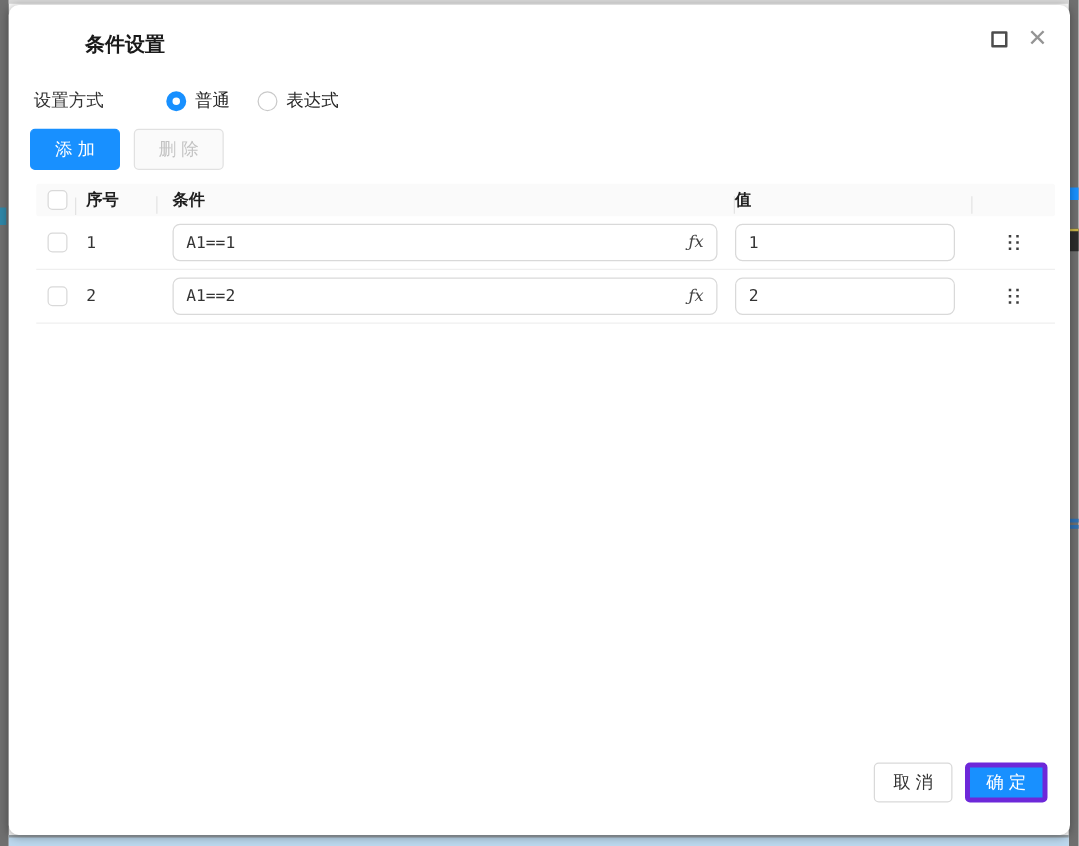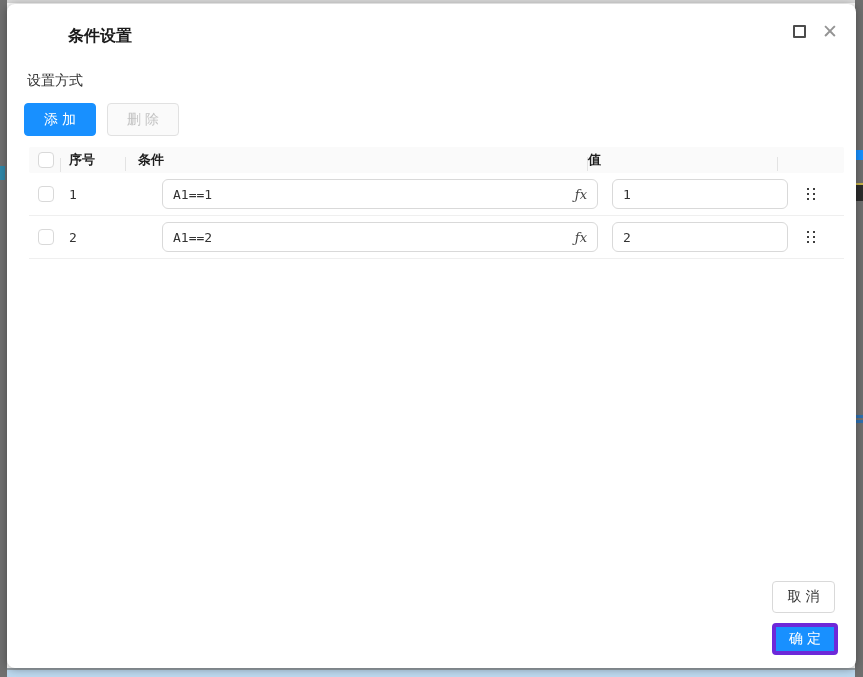--- a/index.html
+++ b/index.html
@@ -59,33 +59,33 @@
   .c-num    { flex:0 0 65px; padding-left:8px; position:relative; }
   .c-cond   { flex:1 1 auto; padding-left:12px; padding-right:14px; position:relative; }
   .c-val    { flex:0 0 190px; padding-left:0; padding-right:14px; position:relative; }
   .c-handle { flex:0 0 66px; display:flex; justify-content:center; }
   .t-head .c-check::after, .t-head .c-num::after, .t-head .c-cond::after, .t-head .c-val::after {
     content:""; position:absolute; right:0; top:6px; width:1px; height:14px; background:#e3e3e3;
   }
   .chk { appearance:none; -webkit-appearance:none; width:16px; height:16px;
          border:1px solid #d9d9d9; border-radius:4px; background:#fff; cursor:pointer; }
   .num-text { font-family:"DejaVu Sans Mono",monospace; font-size:13px; color:#333; }
-  .inp-wrap { position:relative; width:100%;margin-left:24px; }
+  .inp-wrap { position:relative; width:100%; }
   .inp { width:100%; height:30px; border:1px solid #d9d9d9; border-radius:6px;
          padding:0 10px; font-size:13px; color:#333;
          font-family:"DejaVu Sans Mono",monospace; background:#fff; outline:none; }
   .inp.with-fx { padding-right:36px; }
   .fx { position:absolute; right:11px; top:50%; transform:translateY(-50%);
         font-family:"DejaVu Serif",serif; font-style:italic; font-size:13px; color:#444; }
   .drag { display:grid; grid-template-columns:2px 2px; grid-auto-rows:2px;
           column-gap:4px; row-gap:3px; cursor:move; padding:4px; }
   .drag i { background:#3e3e3e; width:2px; height:2px; display:block; }
 
   
-  .footer { position:absolute; right:18px; bottom:13px; display:flex; gap:10px;flex-direction:column; }
+  .footer { position:absolute; right:18px; bottom:26px; display:flex; gap:10px; }
   .btn-cancel { width:63px; height:32px; background:#fff; border:1px solid #d9d9d9; color:#333; }
   .btn-ok     { width:66px; height:32px; background:#1890ff; border:4px solid #6d28d9; color:#fff; }
 </style>
 </head>
 <body>
 
 <div class="edge-left"></div>
 <div class="edge-right"></div>
 <div class="edge-top"></div>
 <div class="edge-bottom"></div>
@@ -98,20 +98,30 @@
 
   <div class="dlg-title">条件设置</div>
 
   <div class="win-controls">
     <div class="max-box"></div>
     <div class="close-x">✕</div>
   </div>
 
   <div class="mode-row">
     <span class="mode-label">设置方式</span>
+    <div class="radio-group">
+      <label class="radio-opt">
+        <span class="radio-dot on"></span>
+        <span>普通</span>
+      </label>
+      <label class="radio-opt">
+        <span class="radio-dot off"></span>
+        <span>表达式</span>
+      </label>
+    </div>
   </div>
 
   <div class="toolbar">
     <button class="btn btn-add">添 加</button>
     <button class="btn btn-del" disabled="">删 除</button>
   </div>
 
   <div class="cond-table">
 
     <div class="t-head">

